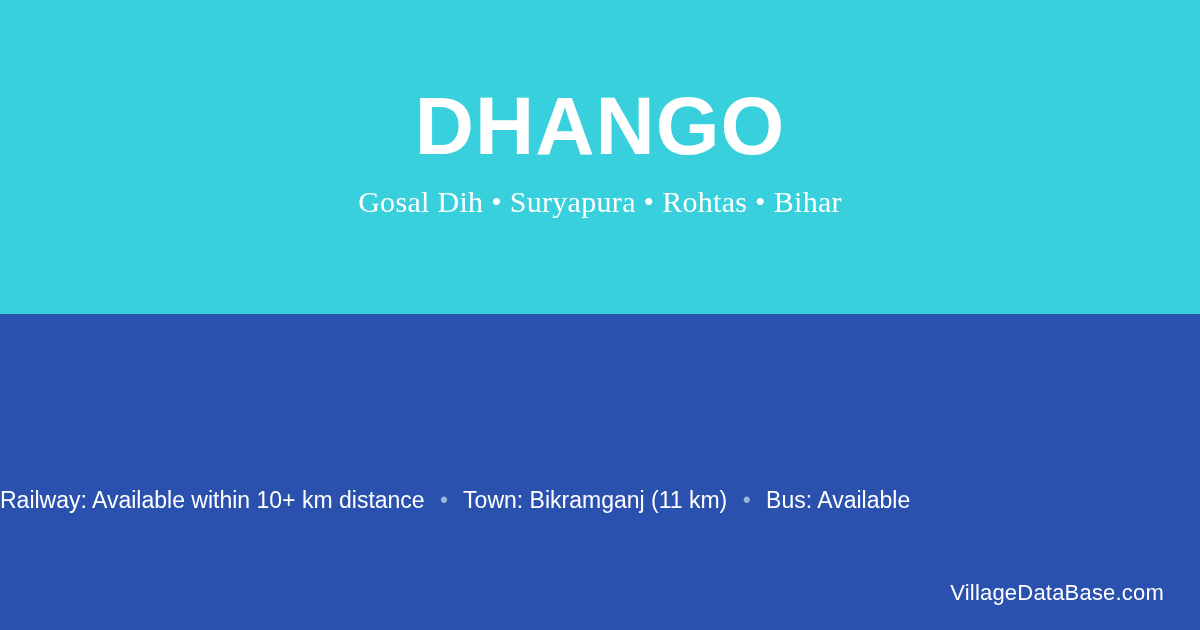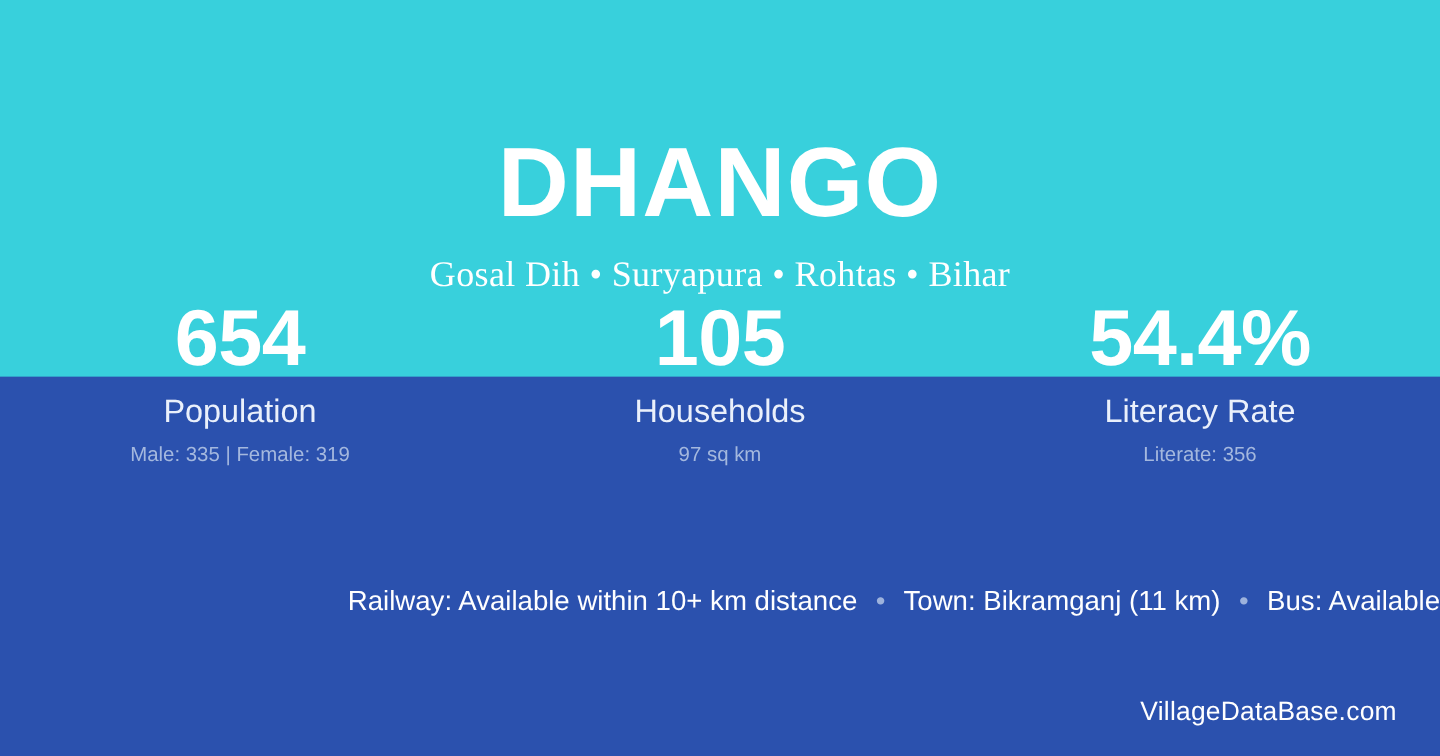--- a/index.html
+++ b/index.html
@@ -43,21 +43,21 @@
   .header {
     position: absolute;
     left: 0;
     top: 0;
     width: 1200px;
     text-align: center;
     z-index: 3;
   }
   .village-title {
     margin: 0;
-    padding-top: 107px;
+    padding-top: 80px;
     font-size: 82px;
     line-height: 92px;
     font-weight: bold;
     color: #ffffff;
     letter-spacing: 1px;
   }
   .village-subtitle {
     margin: 0;
     padding-top: 12px;
     font-size: 30px;
@@ -103,21 +103,21 @@
     font-weight: normal;
     color: #a4b8de;
   }
 
   
   .info-line {
     position: absolute;
     left: 0;
     top: 483px;
     width: 1200px;
-    text-align: right;
+    text-align: left;
     font-size: 23px;
     line-height: 34px;
     color: #ffffff;
     z-index: 3;
     white-space: nowrap;
   }
   .info-sep {
     color: #9db2dc;
     padding: 0 9px;
   }
@@ -141,41 +141,20 @@
 <div class="card">
 
   <div class="band-top"></div>
   <div class="band-bottom"></div>
 
   <div class="header">
     <h1 class="village-title">DHANGO</h1>
     <div class="village-subtitle">Gosal Dih • Suryapura • Rohtas • Bihar</div>
   </div>
 
-  <div class="stats-row">
-
-    <div class="stat">
-      <div class="stat-value">654</div>
-      <div class="stat-label">Population</div>
-      <div class="stat-detail">Male: 335 | Female: 319</div>
-    </div>
-
-    <div class="stat">
-      <div class="stat-value">105</div>
-      <div class="stat-label">Households</div>
-      <div class="stat-detail">97 sq km</div>
-    </div>
-
-    <div class="stat">
-      <div class="stat-value">54.4%</div>
-      <div class="stat-label">Literacy Rate</div>
-      <div class="stat-detail">Literate: 356</div>
-    </div>
-
-  </div>
 
   <div class="info-line">
     <span>Railway: Available within 10+ km distance</span>
     <span class="info-sep">•</span>
     <span>Town: Bikramganj (11 km)</span>
     <span class="info-sep">•</span>
     <span>Bus: Available</span>
   </div>
 
   <div class="footer-brand">VillageDataBase.com</div>

